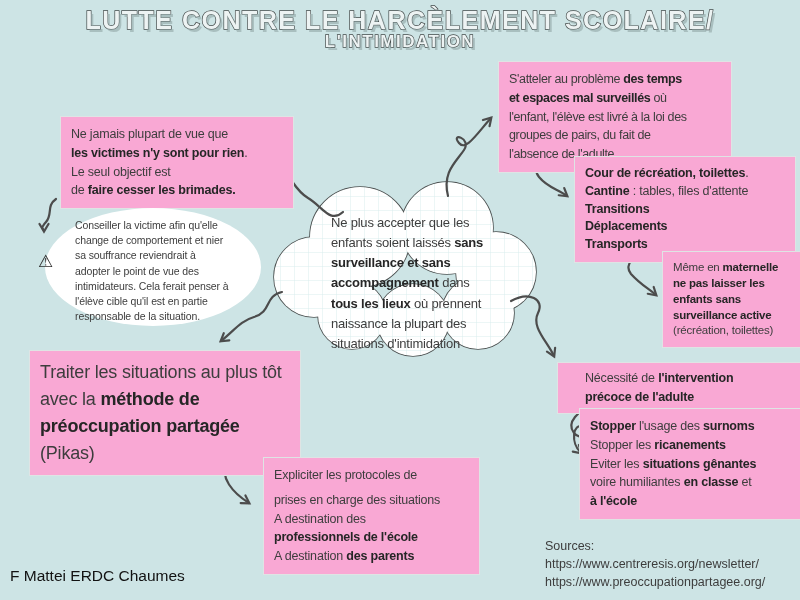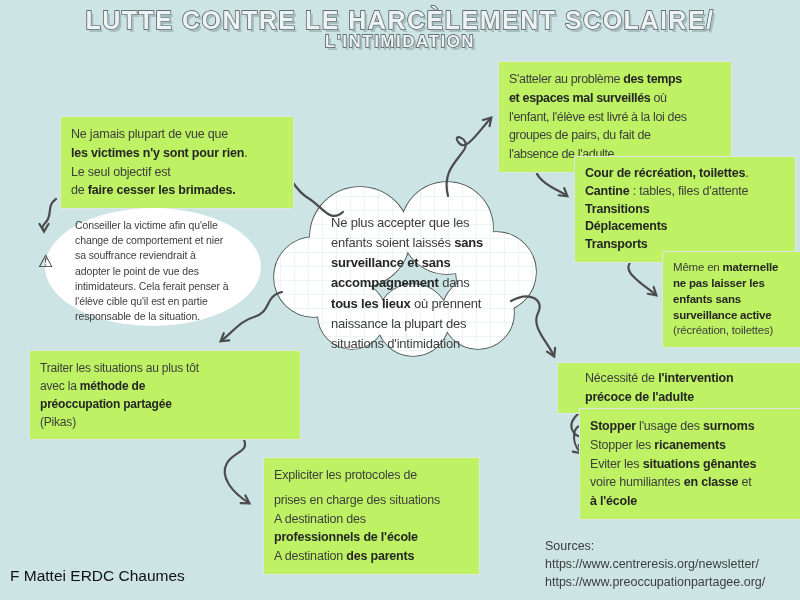--- a/index.html
+++ b/index.html
@@ -14,21 +14,21 @@
     font-weight:700;letter-spacing:1.5px;line-height:1.04;
     color:#edf3f3;
     -webkit-text-stroke:1.4px #454b4b;
     paint-order:stroke fill;
     text-shadow:2.5px 2.5px 0 rgba(140,160,160,.55);
   }
   .title .t1{font-size:25px;}
   .title .t2{font-size:17px;}
   svg{position:absolute;left:0;top:0;}
   .box{
-    position:absolute;background:#bef264;border:1px solid #dfe4e4;
+    position:absolute;background:#f9a8d4;border:1px solid #dfe4e4;
     padding:8px 10px;font-size:12.5px;line-height:1.5;letter-spacing:-0.2px;
   }
   .ln{white-space:nowrap;}
   strong{font-weight:700;color:#262626;}
   .bubble{
     position:absolute;background:#fff;border:none;border-radius:50%;
     left:45px;top:208px;width:216px;height:118px;
   }
   .bubble-text{
     position:absolute;left:75px;top:218px;width:190px;
@@ -36,21 +36,21 @@
   }
   .warning-icon{
     position:absolute;left:38px;top:251px;font-size:17px;color:#2e2e2e;
     font-family:"DejaVu Sans",sans-serif;
   }
   .cloud-text{
     position:absolute;left:331px;top:213px;width:205px;
     font-size:13px;line-height:1.55;letter-spacing:-0.2px;
   }
   #victims{left:60px;top:116px;width:212px;}
-  #traiter{left:29px;top:350px;width:250px;font-size:12px;line-height:1.5;}
+  #traiter{left:29px;top:350px;width:250px;font-size:18px;line-height:1.5;}
   #former{left:263px;top:457px;width:195px;}
   #former .ln:first-child{margin-bottom:6px;}
   #satteler{left:498px;top:61px;width:212px;letter-spacing:-0.35px;}
   #cour{left:574px;top:156px;width:200px;line-height:1.42;}
   #maternelle{left:662px;top:251px;width:130px;font-size:11.5px;line-height:1.38;}
   #necessite{left:557px;top:362px;width:216px;padding:6px 27px;}
   #stopper{left:579px;top:408px;width:212px;}
   .sources{
     position:absolute;left:545px;top:537px;font-size:12.5px;line-height:1.45;
     color:#3d3d3d;

